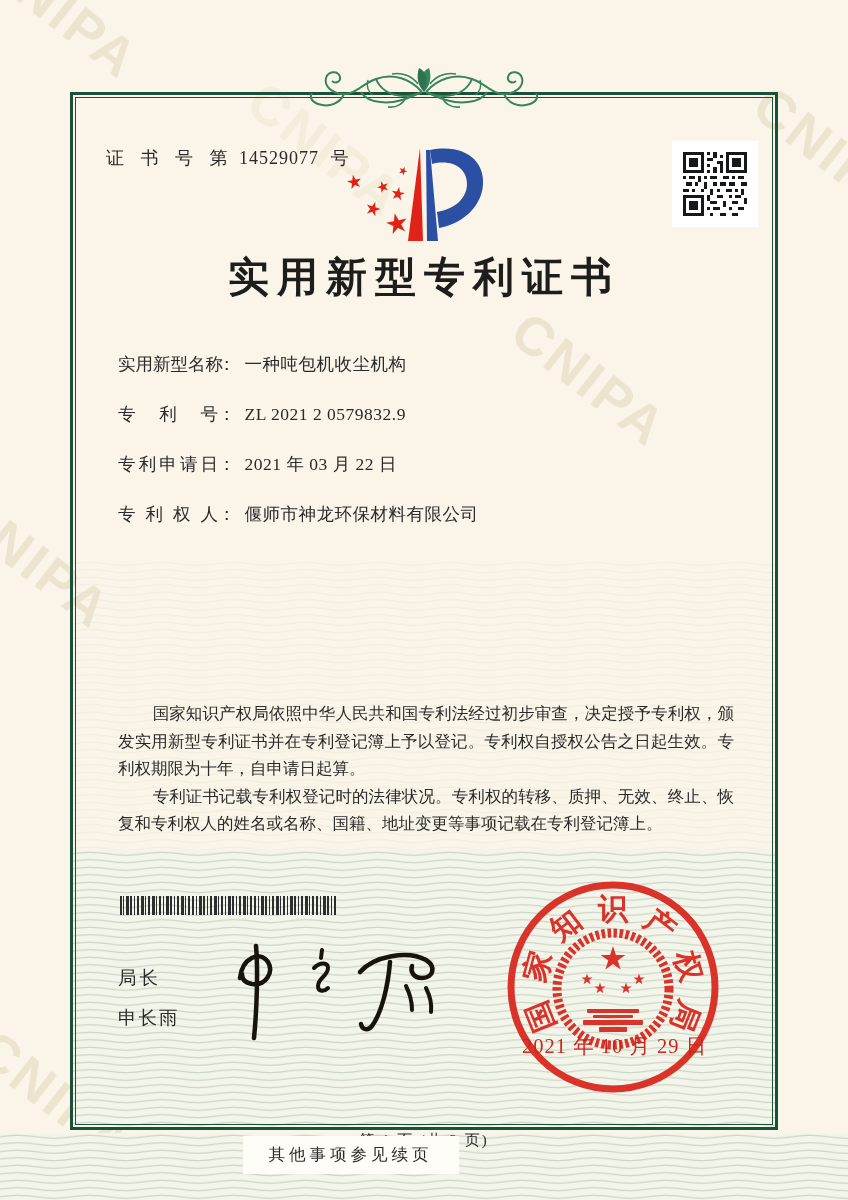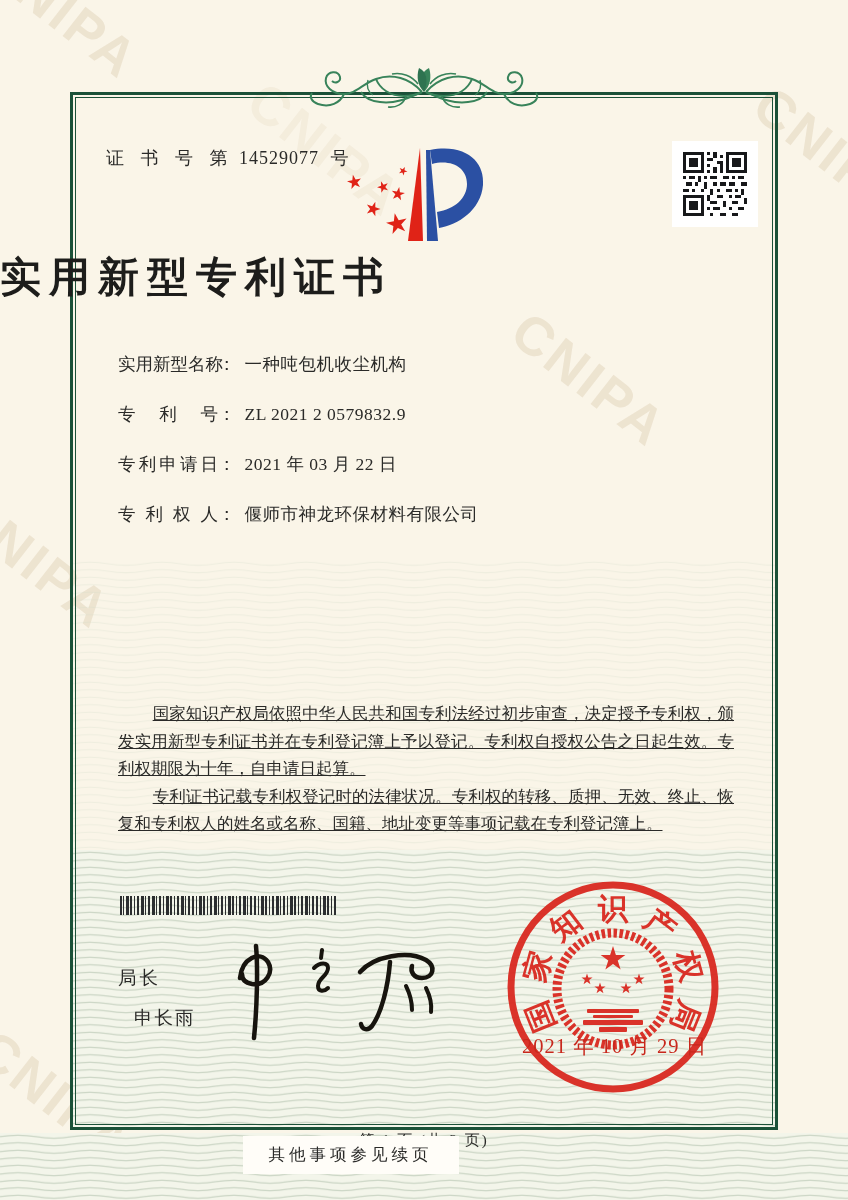--- a/index.html
+++ b/index.html
@@ -13,41 +13,41 @@
   .frame{position:absolute;left:70px;top:92px;width:708px;height:1038px;
          border:3px solid #1b5138;box-sizing:border-box;z-index:2;pointer-events:none;}
   .frame-inner{position:absolute;inset:2px;border:1.5px solid #1b5138;}
   .ornament{position:absolute;left:284px;top:66px;width:280px;height:52px;z-index:3;}
   
   .certno{position:absolute;left:106px;top:146px;font-size:18px;z-index:4;letter-spacing:1px;}
   .certno .lbl{letter-spacing:6px;}
   .logo{position:absolute;left:339px;top:140px;width:170px;height:108px;z-index:4;}
   .qrbox{position:absolute;left:672px;top:141px;width:86px;height:86px;background:#fff;z-index:4;}
   .qr{position:absolute;left:11px;top:11px;width:64px;height:64px;}
-  .title{position:absolute;left:0;top:250px;width:848px;text-align:left;z-index:4;
+  .title{position:absolute;left:0;top:250px;width:848px;text-align:center;z-index:4;
          font-size:41px;font-weight:bold;letter-spacing:8px;color:#1d1d1b;}
   
   .fields{position:absolute;left:118px;top:350px;width:618px;z-index:4;font-size:17.5px;}
   .frow{height:28px;margin-bottom:22px;line-height:28px;white-space:nowrap;}
   .flabel{display:inline-block;width:100px;text-align:justify;text-align-last:justify;
           vertical-align:top;}
   .fcolon{display:inline-block;margin-right:9px;}
   .fvalue{letter-spacing:.5px;}
   .fvalue1{display:inline-block;width:222px;}
   
   .bodytext{position:absolute;left:118px;top:700px;width:616px;z-index:4;
-            font-size:16.5px;line-height:27.5px;text-decoration:underline;}
+            font-size:16.5px;line-height:27.5px;}
   .bodytext p{margin:0;text-indent:2.1em;text-align:justify;}
   
   .waves-main,.waves-bottom,.waves-faint{position:absolute;z-index:1;}
   
   .barcode{position:absolute;left:120px;top:896px;width:218px;height:19px;z-index:4;}
   
   .signer-title{position:absolute;left:118px;top:965px;font-size:18.5px;z-index:4;letter-spacing:3px;}
-  .signer-name{position:absolute;left:118px;top:1005px;font-size:18.5px;z-index:4;letter-spacing:2px;margin-left:16px;}
+  .signer-name{position:absolute;left:118px;top:1005px;font-size:18.5px;z-index:4;letter-spacing:2px;}
   .signature{position:absolute;left:222px;top:938px;width:230px;height:112px;z-index:4;}
   
   .seal{position:absolute;left:500px;top:874px;width:226px;height:226px;z-index:5;opacity:.93;}
   .seal-date{position:absolute;left:522px;top:1032px;width:200px;z-index:6;
              font-size:20.5px;color:#c8271c;letter-spacing:1px;white-space:nowrap;}
   
   .pagefoot{position:absolute;left:0;top:1131px;width:848px;text-align:center;
             font-size:15px;letter-spacing:2px;z-index:4;}
   .contnote{position:absolute;left:0;top:1136px;width:701px;text-align:center;z-index:4;}
   .contnote span{display:inline-block;background:#fffdf8;padding:8px 26px;

